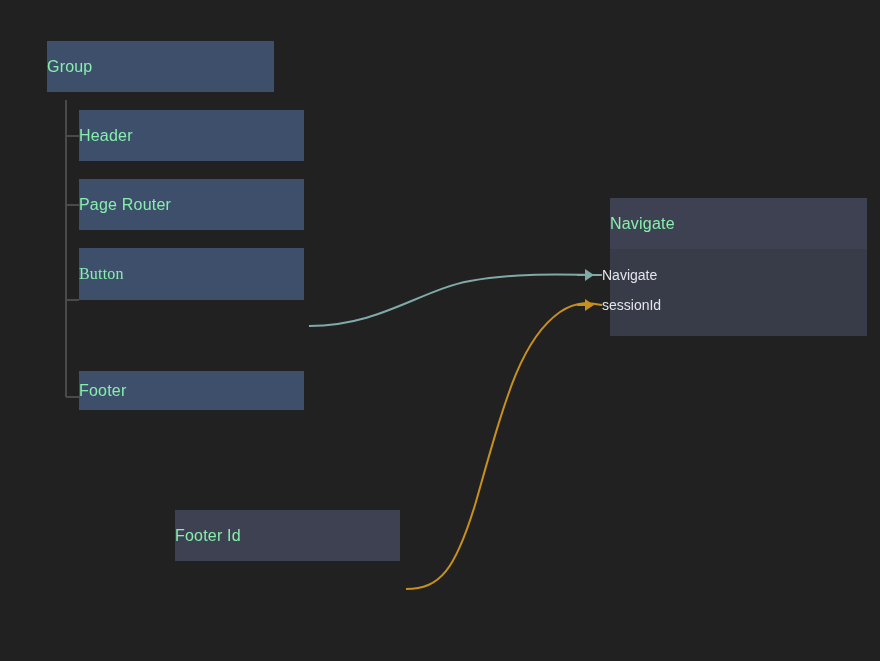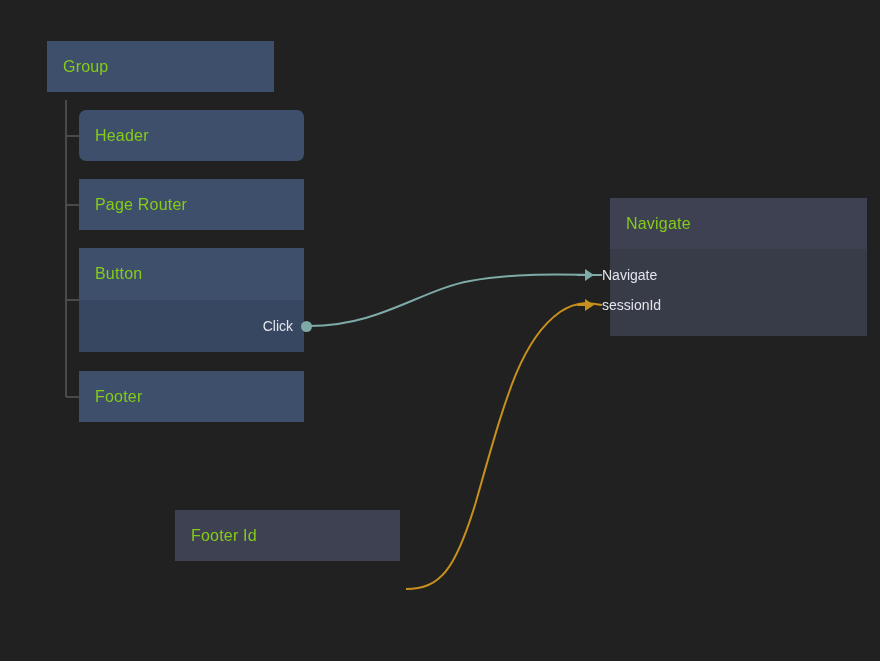--- a/index.html
+++ b/index.html
@@ -21,24 +21,24 @@
 
   
   .node {
     position: absolute;
     box-sizing: border-box;
   }
   .node-header {
     box-sizing: border-box;
     display: flex;
     align-items: center;
-    padding: 0 16px;
+    padding: 0 0;
     font-size: 16px;
     letter-spacing: .2px;
-    color: #84cc16;
+    color: #86efac;
     white-space: nowrap;
   }
   .node-body {
     box-sizing: border-box;
     position: relative;
   }
 
   
   .node-blue > .node-header { background: #3e4f6b; }
   .node-blue > .node-body   { background: #374661; }
@@ -138,36 +138,30 @@
         <path d="M 309 326 C 380 326 420 290 470 281 C 520 272 570 275 602 275" stroke="#7eaaa7"></path>
         <path d="M 406 589 C 440 589 455 570 475 505 C 505 400 520 340 560 312 C 578 300 592 303 602 305" stroke="#c8901d"></path>
       </g>
   </svg>
 
   <div id="nodes-layer">
       <div class="node node-blue" style="left: 47px; top: 41px; width: 227px;">
         <div class="node-header" style="height: 51px;">Group</div>
       </div>
       <div class="node node-blue" style="left: 79px; top: 110px; width: 225px;">
-        <div class="node-header" style="height: 51px; border-radius: 7px;">Header</div>
+        <div class="node-header" style="height: 51px;">Header</div>
       </div>
       <div class="node node-blue" style="left: 79px; top: 179px; width: 225px;">
         <div class="node-header" style="height: 51px;">Page Router</div>
       </div>
       <div class="node node-blue" style="left: 79px; top: 248px; width: 225px;">
-        <div class="node-header" style="height: 52px;">Button</div>
-        <div class="node-body" style="height: 52px;">
-          <div class="port-row out" style="top: 16px;">
-            <span class="port-label">Click</span>
-            <span class="port-dot teal"></span>
-          </div>
-        </div>
+        <div class="node-header" style="height: 52px; font-family: Liberation Serif, serif;">Button</div>
       </div>
       <div class="node node-blue" style="left: 79px; top: 371px; width: 225px;">
-        <div class="node-header" style="height: 51px;">Footer</div>
+        <div class="node-header" style="height: 39px;">Footer</div>
       </div>
       <div class="node node-gray" style="left: 610px; top: 198px; width: 257px;">
         <div class="node-header" style="height: 51px;">Navigate</div>
         <div class="node-body" style="height: 87px;">
           <div class="port-row in" style="top: 16px;">
             <span class="port-label">Navigate</span>
             <div class="in-marker" style="left: 0px; top: 10px;">
               <span class="stub"></span>
               <span class="port-arrow"></span>
             </div>

